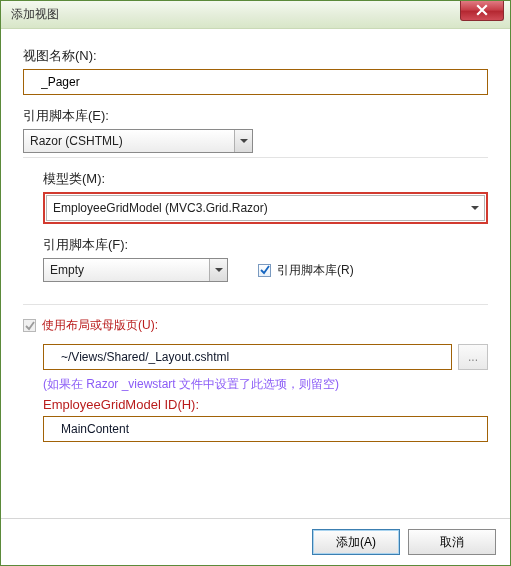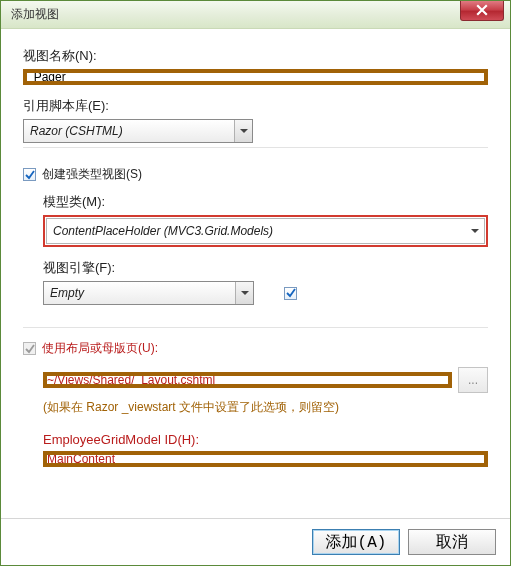--- a/index.html
+++ b/index.html
@@ -4,46 +4,46 @@
 <style>
   * { box-sizing: border-box; font-family: "Microsoft YaHei", "Segoe UI", Tahoma, sans-serif; }
   body { margin: 0; background: #888; width: 511px; height: 566px; }
   .window { width: 511px; height: 566px; border: 1px solid #5b8a3a; background: #fff; display: flex; flex-direction: column; }
   .titlebar { height: 28px; background: linear-gradient(to bottom, #f4f9ef 0%, #e5eedb 50%, #d8e6c8 100%); display: flex; align-items: center; padding: 0 0 0 10px; border-bottom: 1px solid #c9d9b6; position: relative; }
   .titlebar .title { font-size: 12px; color: #333; }
   .closebtn { position: absolute; right: 6px; top: 0; width: 44px; height: 20px; background: linear-gradient(to bottom,#e07a82 0%, #c8414b 45%, #b52832 55%, #cf4a55 100%); border: 1px solid #8a2a30; border-top: none; border-radius: 0 0 3px 3px; display:flex; align-items:center; justify-content:center; }
   .closebtn svg { width: 12px; height: 12px; }
   .content { flex: 1; padding: 18px 22px 12px 22px; display: flex; flex-direction: column; font-size: 12px; color: #222; }
   .label { margin-bottom: 4px; font-size: 13px; }
-  .textinput { width: 100%; height: 16px; border: 4px solid #a16207; padding: 2px 0; font-size: 12px; background: #fff; margin-bottom: 12px; }
-  .textinput.disabled { color: #b91c1c; background: #fff; }
+  .textinput { width: 100%; height: 26px; border: 1px solid #a16207; padding: 2px 17px; font-size: 12px; background: #fff; margin-bottom: 12px; }
+  .textinput.disabled { color: #0f172a; background: #fff; }
   .combo { position: relative; display: inline-block; }
-  .combo .cb-field { height: 24px; border: 1px solid #8a8a8a; background: linear-gradient(to bottom,#fff,#ececec); padding: 3px 22px 3px 6px; font-size: 12px; display:flex; align-items:center;font-style:italic; }
+  .combo .cb-field { height: 24px; border: 1px solid #8a8a8a; background: linear-gradient(to bottom,#fff,#ececec); padding: 3px 22px 3px 6px; font-size: 12px; display:flex; align-items:center; }
   .combo .cb-btn { position: absolute; right: 1px; top: 1px; bottom: 1px; width: 18px; background: linear-gradient(to bottom,#f6f6f6,#dcdcdc); border-left: 1px solid #b0b0b0; display:flex; align-items:center; justify-content:center; }
   .combo .cb-btn svg { width:8px; height:8px; }
   .combo.full { width: 230px; }
-  .combo.half { width: 211px; }
+  .combo.half { width: 185px; }
   .combo.model { width: 100%; }
   .redbox { border: 2px solid #d23a2f; padding: 1px; margin-bottom: 12px; }
   .redbox .cb-field { border: 1px solid #b5b5b5; background:#fff; height:26px; }
   .redbox .cb-btn { background: none; border:none; }
   .chk-row { display: flex; align-items: center; gap: 6px; margin-bottom: 10px; }
   .chk { width: 13px; height: 13px; border: 1px solid #7a9ac0; background: linear-gradient(to bottom,#fff,#e7f0f9); display:inline-flex; align-items:center; justify-content:center; }
   .chk.disabled { border-color:#b8b8b8; background:#f0f0f0; }
   .chk svg { width: 10px; height: 10px; }
   .indent { padding-left: 20px; }
   .row-lr { display:flex; align-items:center; gap: 30px; margin-bottom: 18px; }
   .sep { height: 1px; background: #e3e3e3; margin: 4px 0 12px 0; }
   .grayed { color: #b91c1c; }
   .layoutrow { display:flex; gap:6px; align-items:center; margin-bottom:6px; }
   .layoutrow .textinput { flex:1; margin-bottom:0; }
   .dotsbtn { width:30px; height:26px; border:1px solid #c4c4c4; background:linear-gradient(to bottom,#fafafa,#e9e9e9); display:flex; align-items:center; justify-content:center; font-size:12px; color:#888; }
-  .hint { font-size: 12px; color: #a16207; margin-bottom: 16px; }
+  .hint { font-size: 12px; color: #8b5cf6; margin-bottom: 4px; }
   .footer { border-top: 1px solid #d6d6d6; padding: 10px 14px; display:flex; justify-content:flex-end; gap:8px; background:#fff; }
-  .btn { width: 88px; height: 26px; border:1px solid #8a8a8a; background:linear-gradient(to bottom,#fdfdfd,#e4e4e4); font-size:16px; display:flex; align-items:center; justify-content:center;font-family:Liberation Mono, monospace; }
+  .btn { width: 88px; height: 26px; border:1px solid #8a8a8a; background:linear-gradient(to bottom,#fdfdfd,#e4e4e4); font-size:12px; display:flex; align-items:center; justify-content:center; }
   .btn.primary { border:1px solid #3c7fb1; box-shadow: 0 0 0 1px #a8d3ef inset; }
   .section-start { margin-top:6px; }
 </style>
 </head>
 <body>
 
 <div class="window">
   <div class="titlebar">
     <span class="title">添加视图</span>
     <div class="closebtn">
@@ -67,62 +67,55 @@
         </div>
       <div class="cb-btn">
           <svg viewBox="0 0 8 8">
             <path d="M0 2 L4 6 L8 2 Z" fill="#444"></path>
           </svg>
         </div>
     </div>
 
     <div class="sep"></div>
 
-    <div class="chk-row section-start">
-      <span class="chk">
-        <svg viewBox="0 0 10 10">
-            <path d="M1 5 L4 8 L9 1" stroke="#1565c0" stroke-width="1.8" fill="none"></path>
-          </svg>
-      </span>
-      <span>创建强类型视图(S)</span>
-    </div>
 
     <div class="indent">
       <div class="label">模型类(M):</div>
       <div class="redbox">
         <div class="combo model">
           <div class="cb-field">
-              <span>ContentPlaceHolder (MVC3.Grid.Models)</span>
+              <span>EmployeeGridModel (MVC3.Grid.Razor)</span>
             </div>
           <div class="cb-btn">
               <svg viewBox="0 0 8 8">
                 <path d="M0 2 L4 6 L8 2 Z" fill="#444"></path>
               </svg>
             </div>
         </div>
       </div>
 
-      <div class="label">视图引擎(F):</div>
+      <div class="label">引用脚本库(F):</div>
       <div class="row-lr">
         <div class="combo half">
           <div class="cb-field">
               <span>Empty</span>
             </div>
           <div class="cb-btn">
               <svg viewBox="0 0 8 8">
                 <path d="M0 2 L4 6 L8 2 Z" fill="#444"></path>
               </svg>
             </div>
         </div>
         <div class="chk-row" style="margin-bottom:0">
           <span class="chk">
             <svg viewBox="0 0 10 10">
                 <path d="M1 5 L4 8 L9 1" stroke="#1565c0" stroke-width="1.8" fill="none"></path>
               </svg>
           </span>
+          <span>引用脚本库(R)</span>
         </div>
       </div>
     </div>
 
     <div class="sep"></div>
 
 
     <div class="chk-row grayed">
       <span class="chk disabled">
         <svg viewBox="0 0 10 10">

